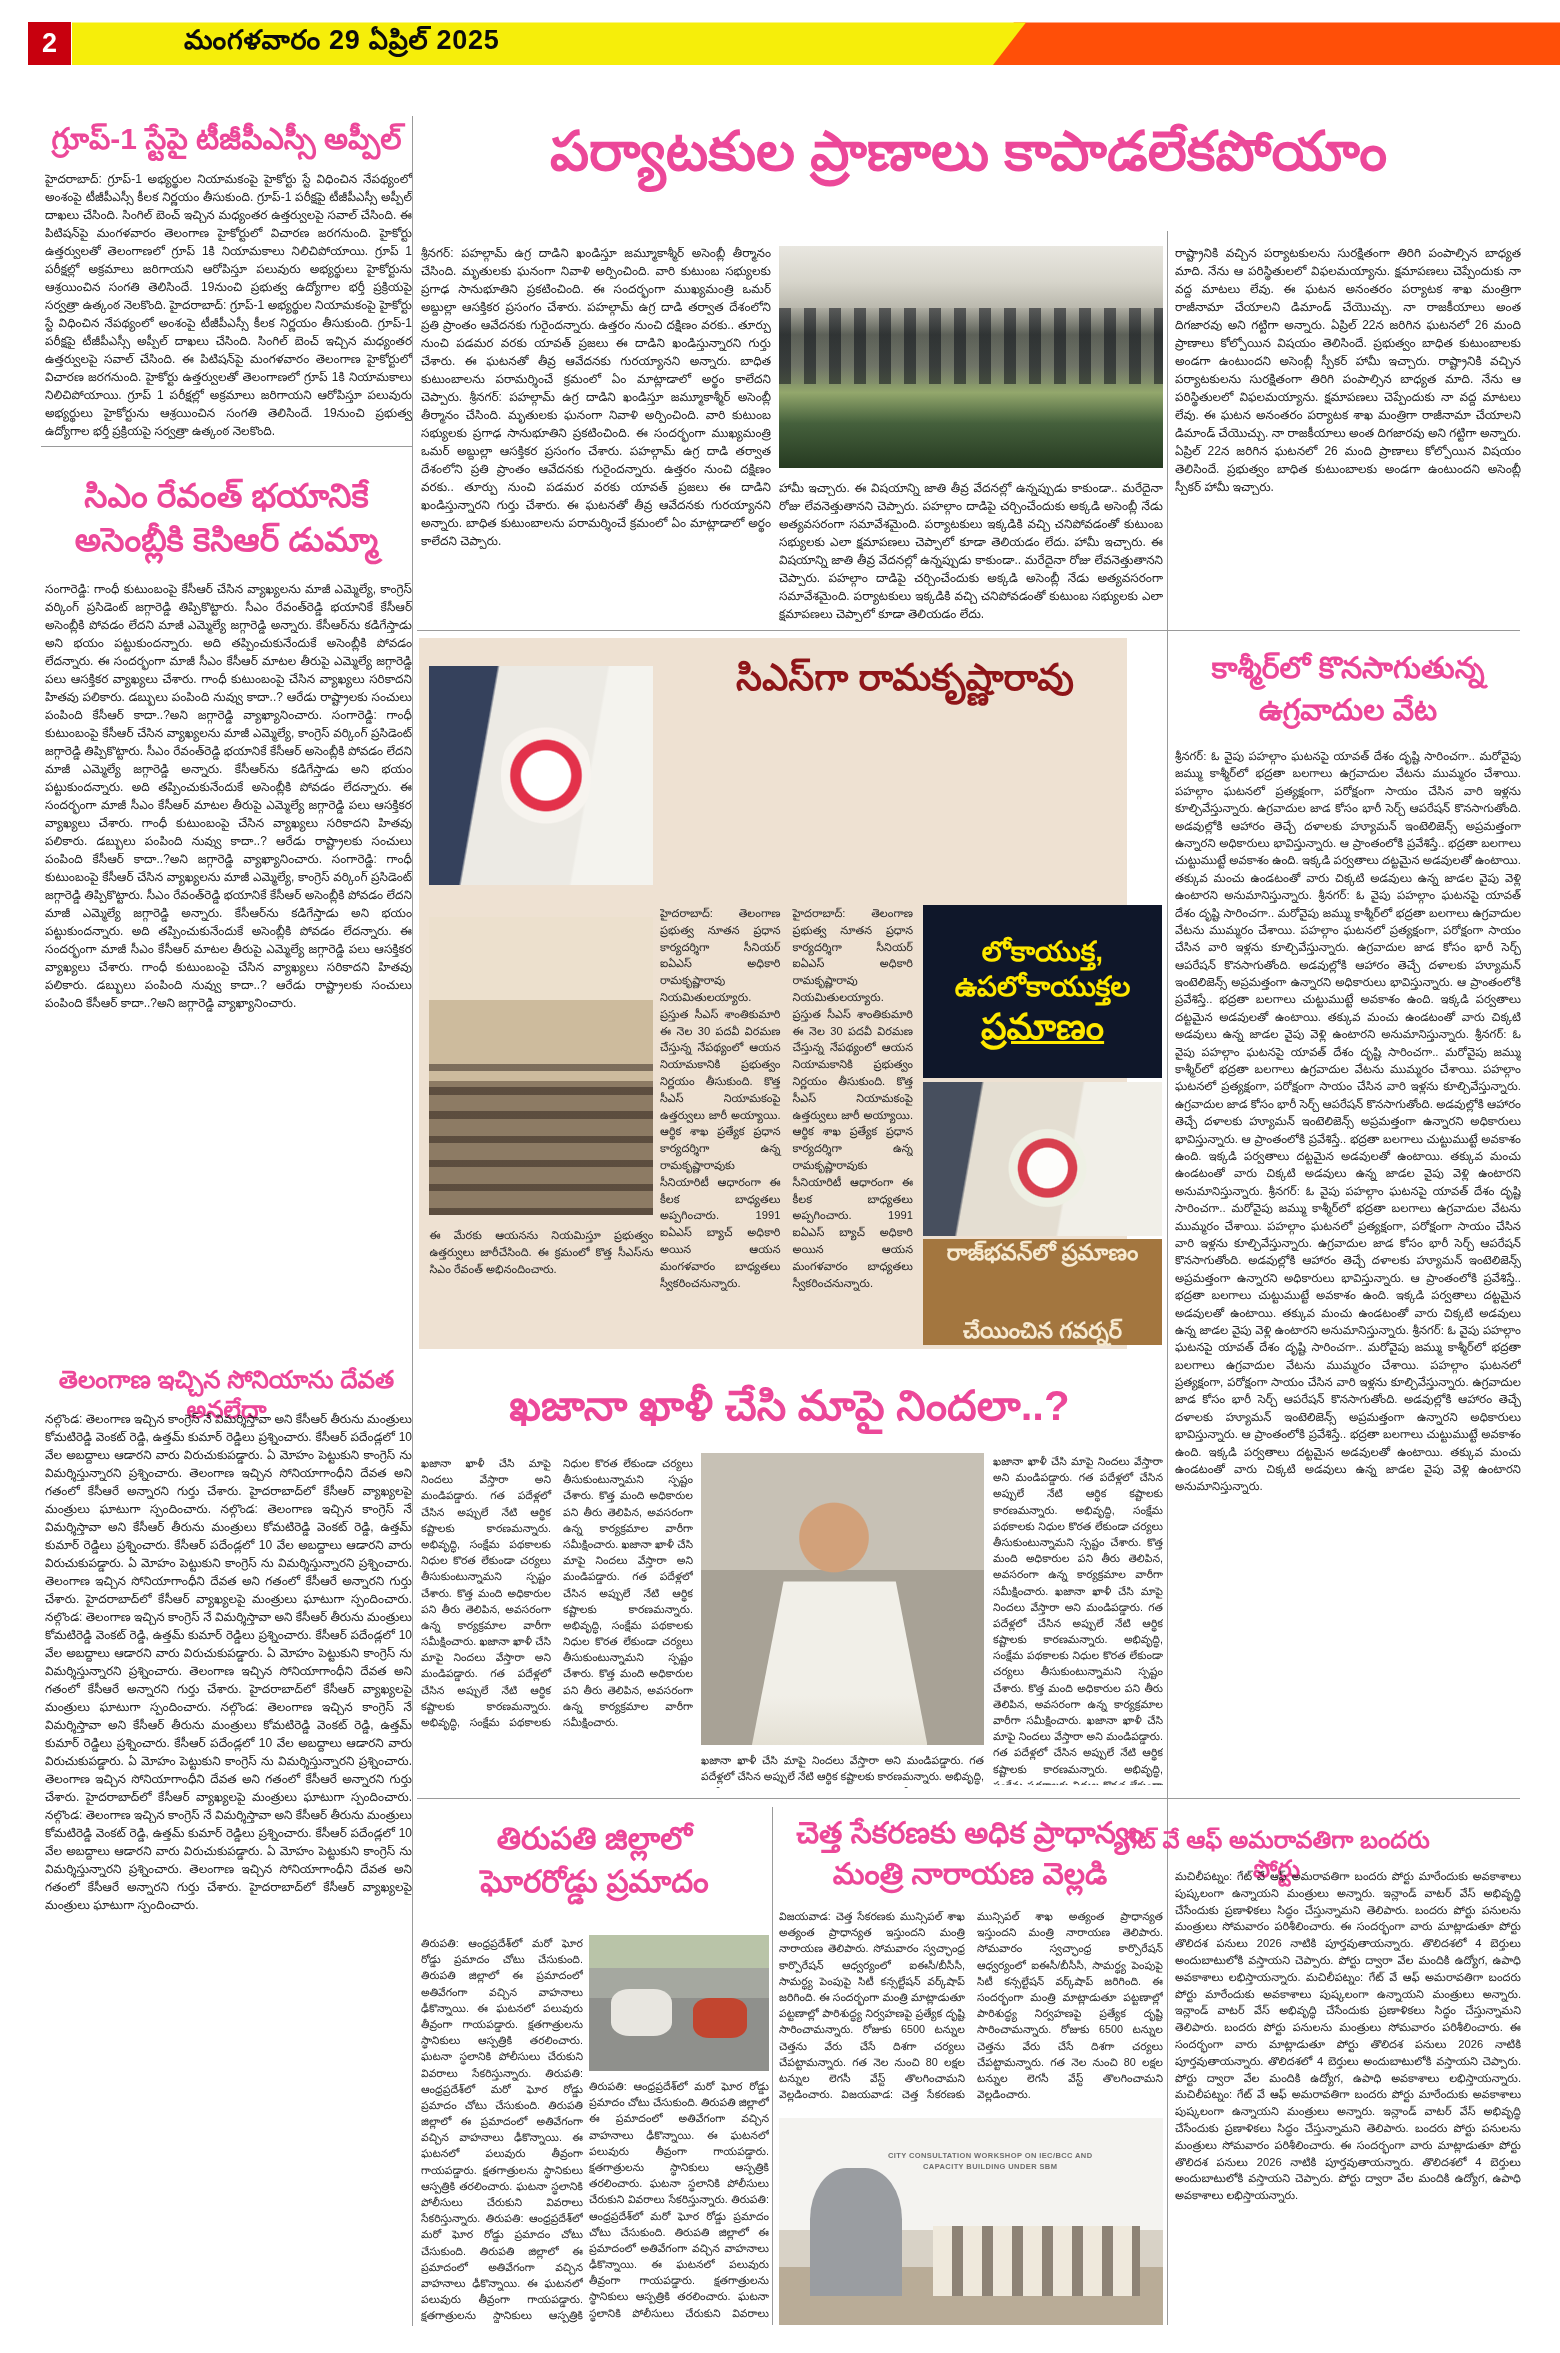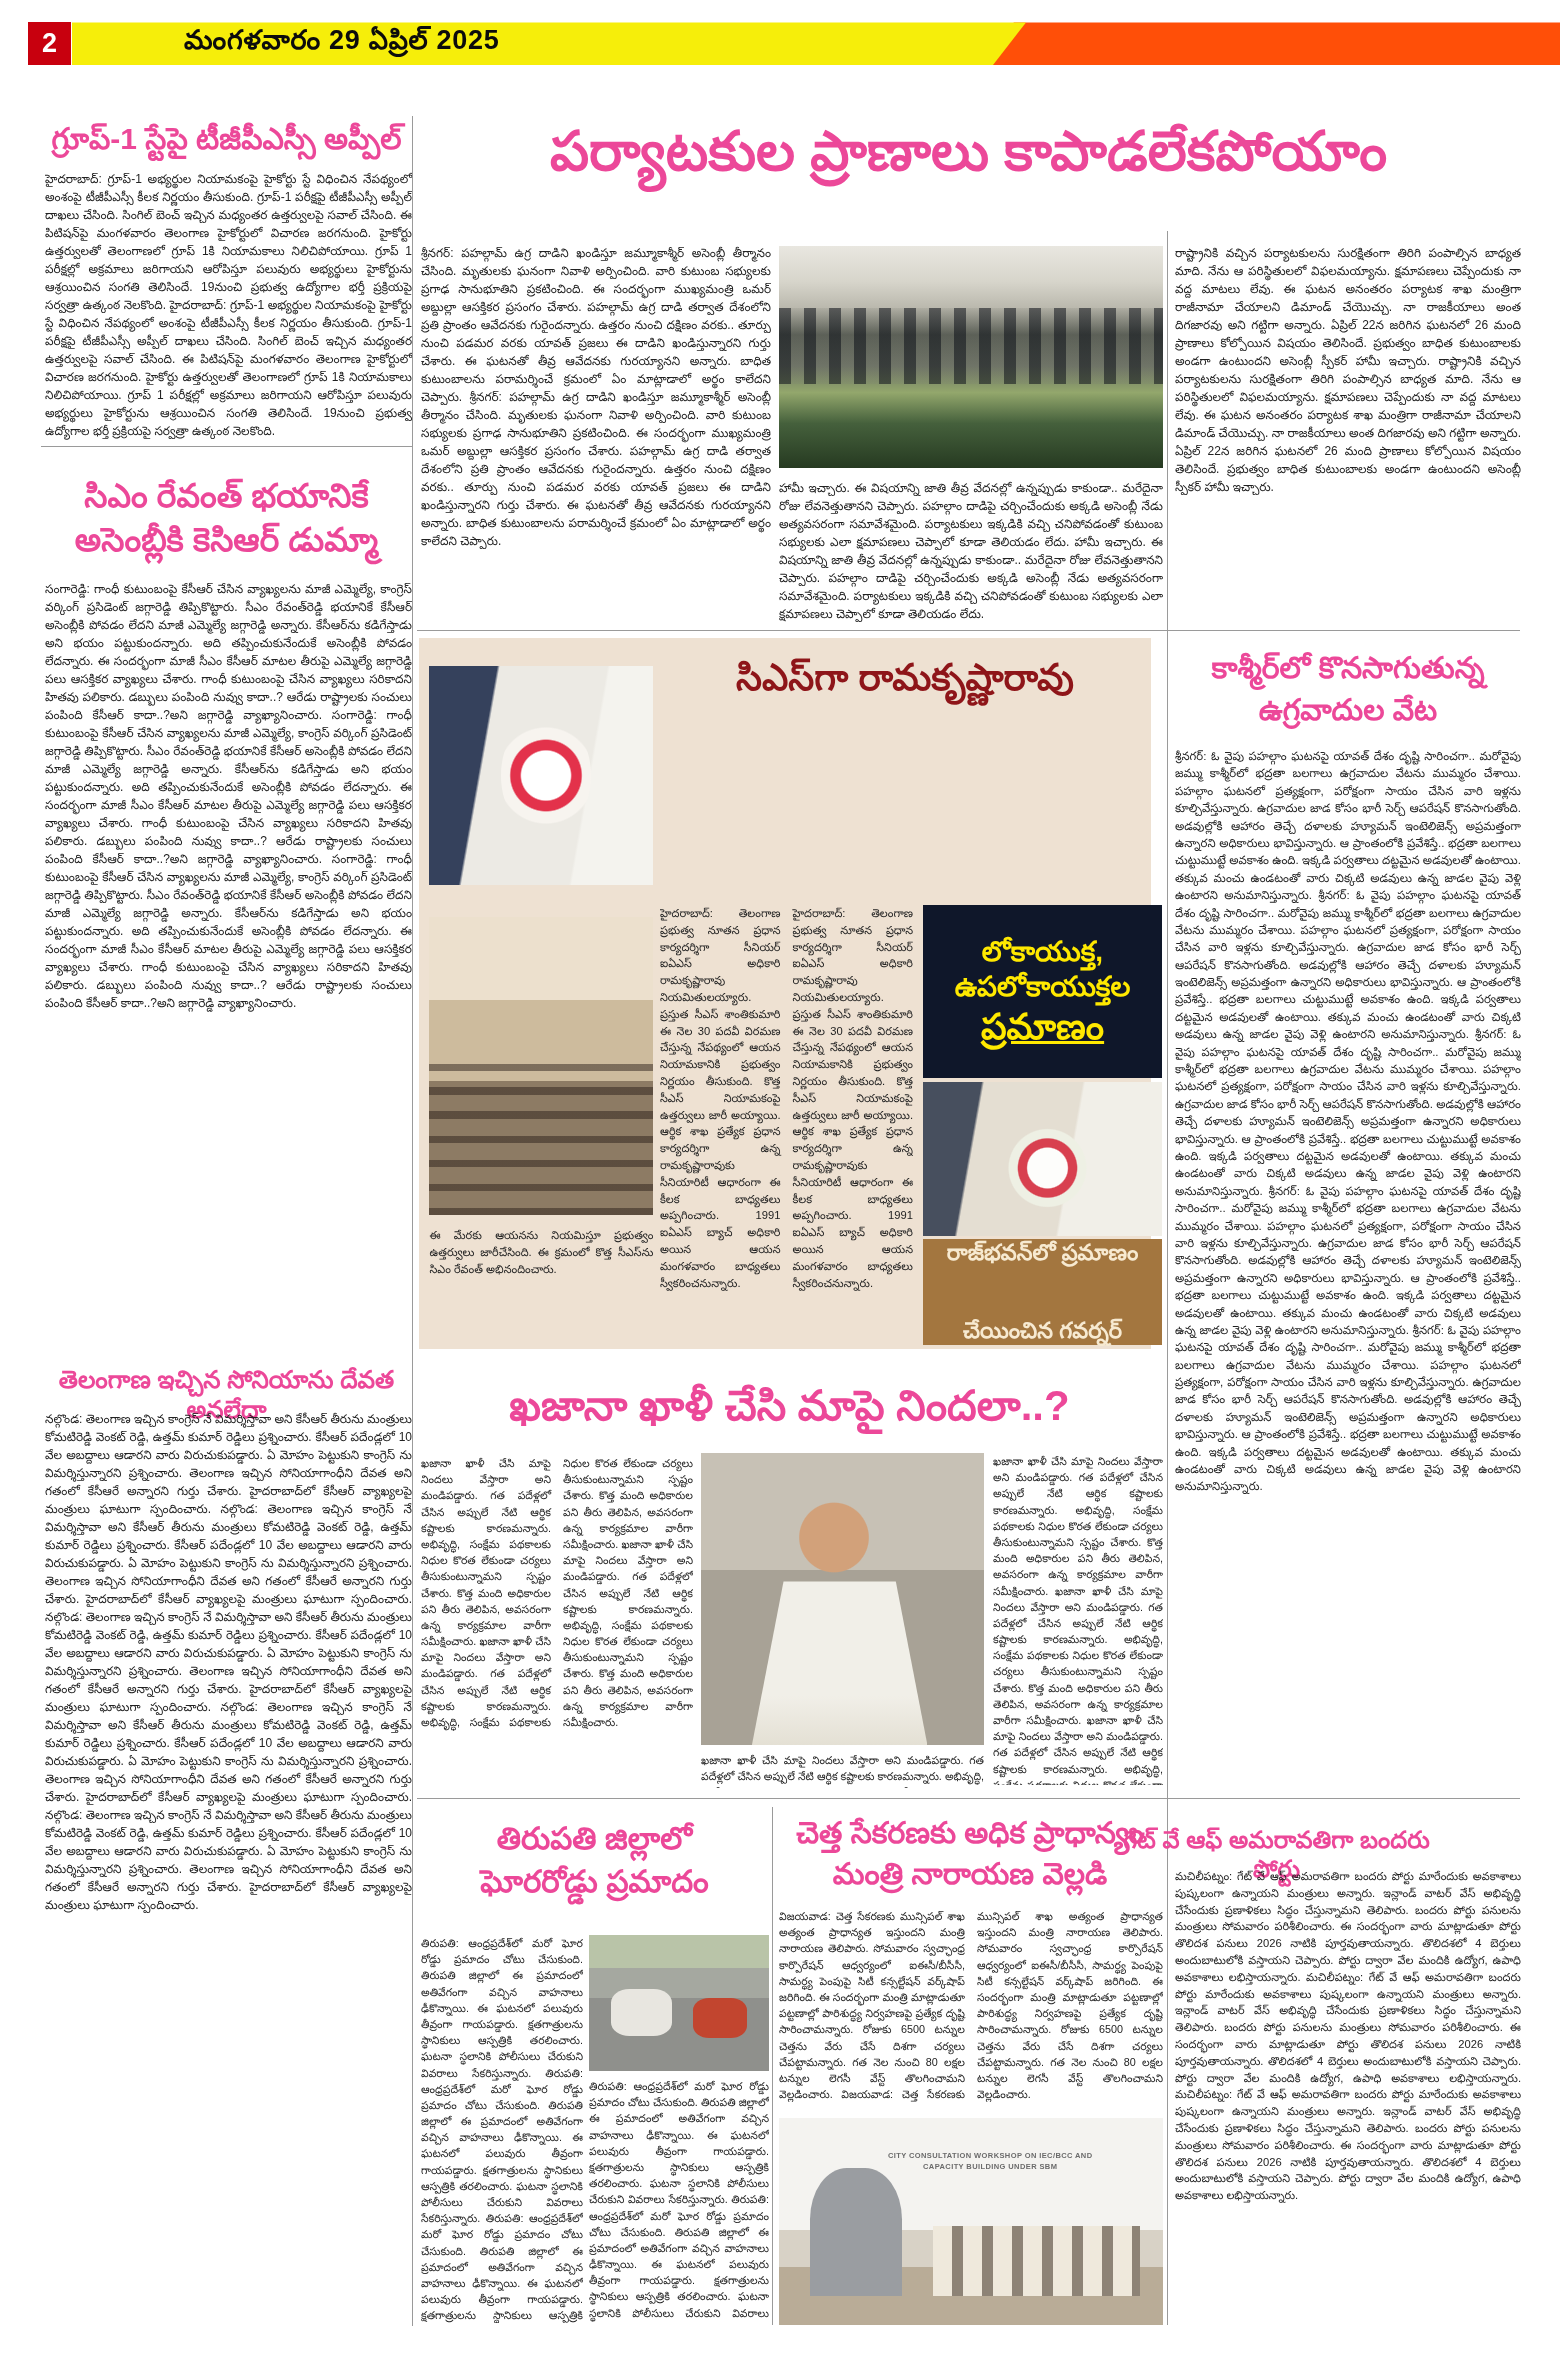--- a/index.html
+++ b/index.html
@@ -15,21 +15,21 @@
             display:flex;align-items:center;padding-left:112px;box-sizing:border-box;}
   .mast-date{font-size:27px;font-weight:800;color:#0c0c0c;letter-spacing:0.7px;}
   
   .vrule,.hrule{position:absolute;background:#9a9a9a;}
   
   .hl{position:absolute;color:#ec4899;font-weight:800;text-align:center;line-height:1.22;}
   .body-txt{position:absolute;font-size:11.6px;line-height:1.5;text-align:justify;color:#222;
             overflow:hidden;word-break:break-word;}
   .cols2{column-count:2;column-gap:12px;}
   
-  .cs-card{position:absolute;left:419px;top:638px;width:708px;height:711px;background:#eee1d2;padding-left:24px;}
+  .cs-card{position:absolute;left:419px;top:638px;width:708px;height:711px;background:#eee1d2;}
   .cs-kicker{position:absolute;left:240px;top:19.4px;width:492px;text-align:center;
              color:#8e1519;font-size:37px;font-weight:800;}
   .cs-title{position:absolute;left:240px;top:72px;width:492px;text-align:center;
             color:#8e1519;font-size:80px;font-weight:800;letter-spacing:1.5px;}
   .cs-subdeck{position:absolute;left:240px;top:188px;width:492px;height:109px;background:#d8e3e1;
               display:flex;flex-direction:column;align-items:center;justify-content:center;gap:6px;}
   .cs-sub{font-size:21.6px;font-weight:800;color:#15243c;text-align:center;}
   .cs-sub-rule{width:78%;height:1.5px;background:#4a4a4a;}
   .brown-panel{position:absolute;left:504px;top:267px;width:239px;height:173px;background:#0f172a;
                display:flex;flex-direction:column;align-items:center;justify-content:center;}

